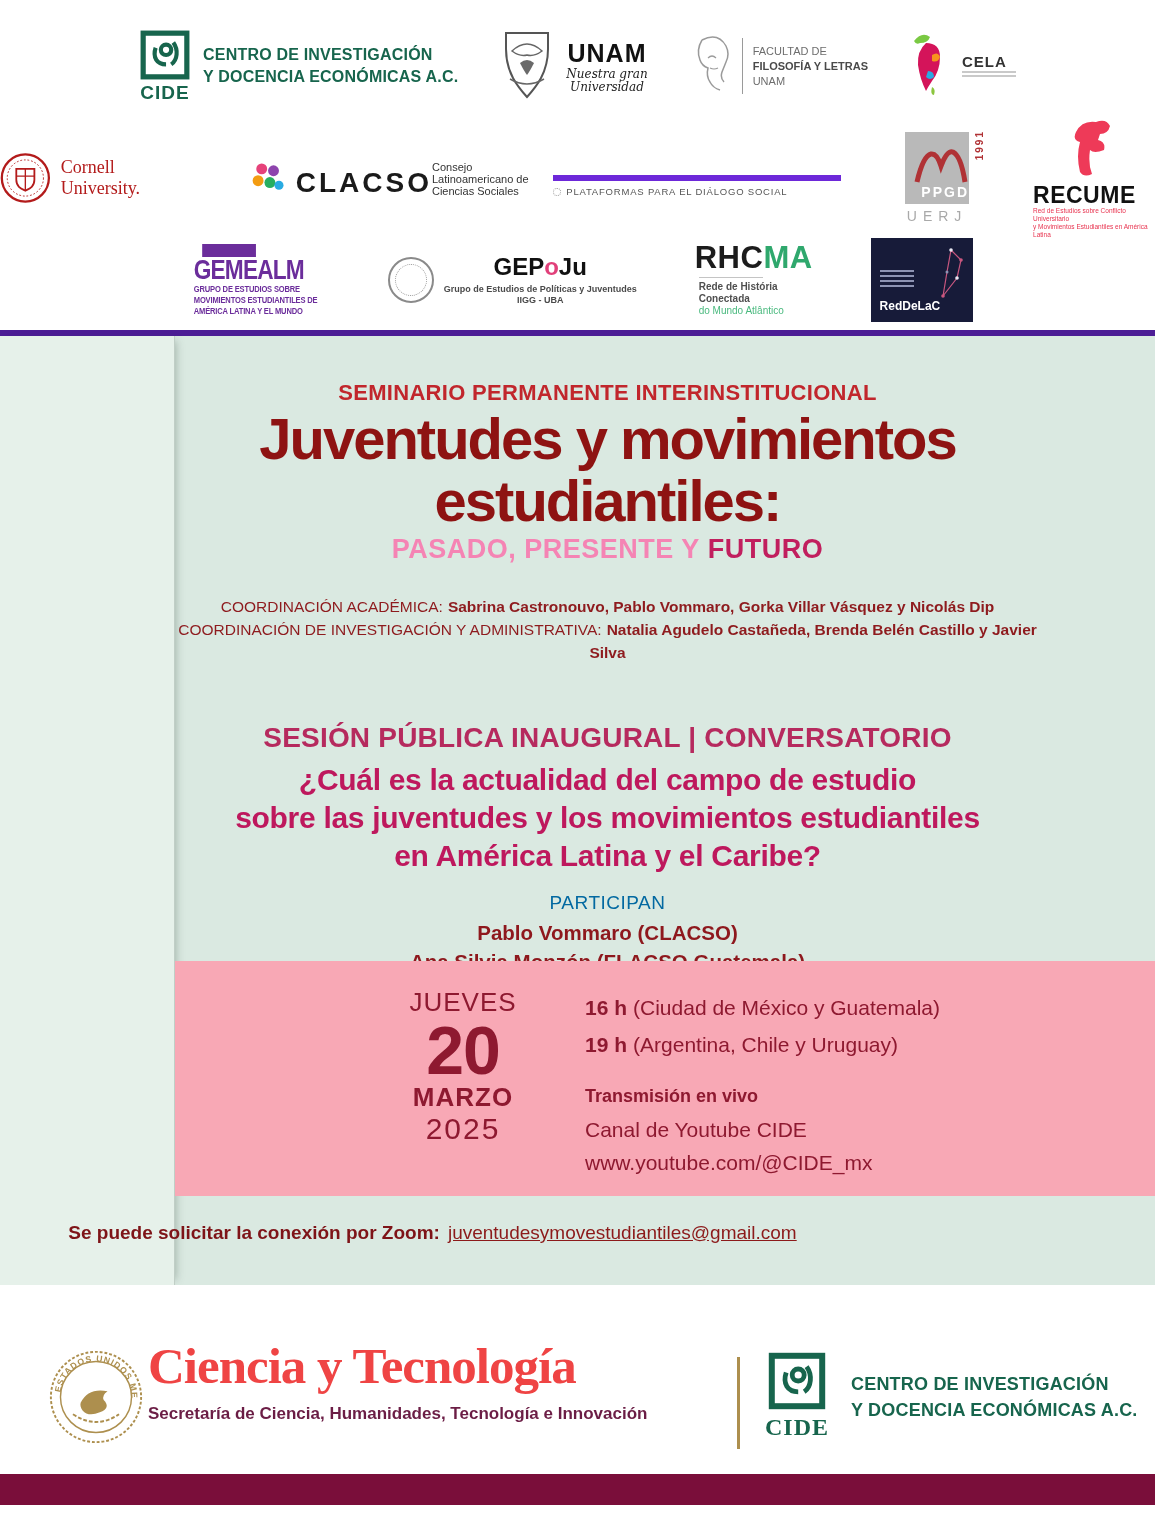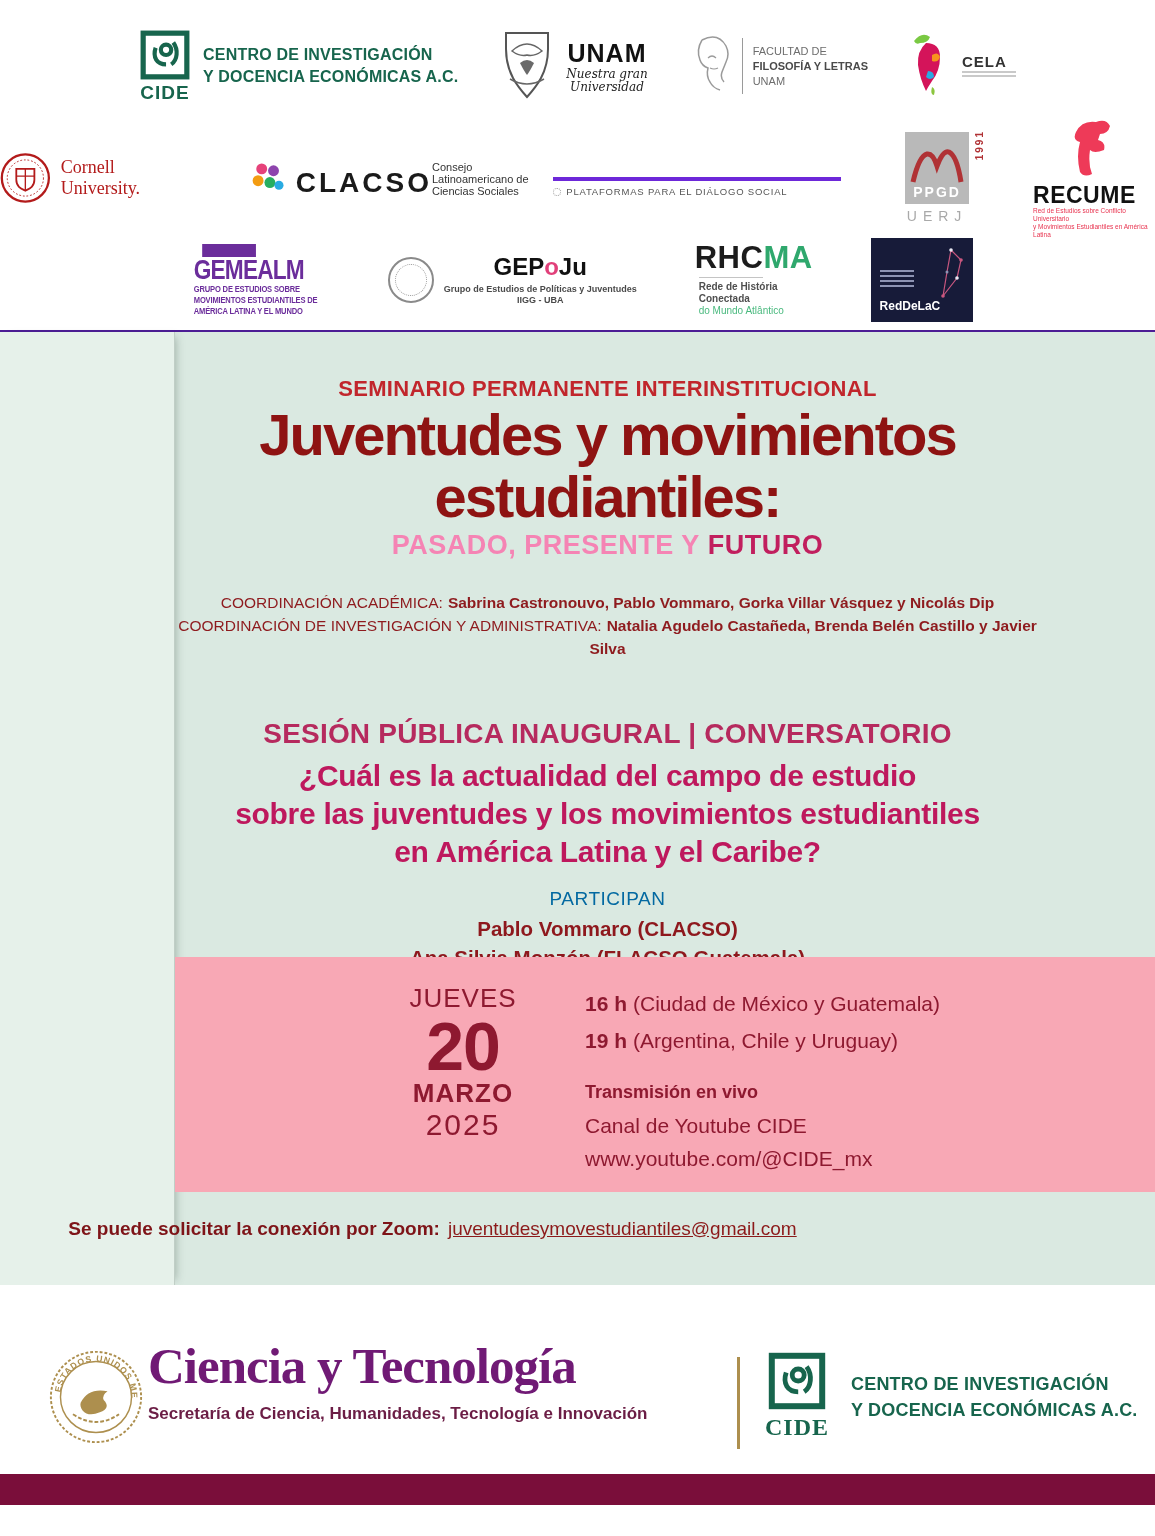--- a/index.html
+++ b/index.html
@@ -45,27 +45,27 @@
 
   
   .cornell-group { gap:10px; }
   .cornell-name { font-family:"Liberation Serif", serif; font-size:18px; color:#b31b1b; }
 
   
   .clacso-group { gap:10px; }
   .clacso-word { display:flex; align-items:flex-end; }
   .clacso-name { font-size:28px; font-weight:bold; color:#1a1a1a; letter-spacing:3px; line-height:28px; }
   .clacso-sub { font-size:11px; color:#333; margin-top:2px; }
-  .clacso-tag { font-size:9.5px; color:#555; letter-spacing:.8px; margin-top:6px; padding-top:5px; border-top:4px solid #6d28d9; width:100%; display:flex; align-items:center; gap:5px; }
+  .clacso-tag { font-size:9.5px; color:#555; letter-spacing:.8px; margin-top:6px; padding-top:5px; border-top:6px solid #6d28d9; width:100%; display:flex; align-items:center; gap:5px; }
   .clacso-dot { width:8px; height:8px; border:1px dotted #999; border-radius:50%; display:inline-block; }
 
   
   .ppgd-group { position:relative; align-items:flex-start; }
   .ppgd-stack { display:flex; flex-direction:column; align-items:center; }
-  .ppgd-box { position:relative; width:64px; height:72px; background:#b9b9b9; display:flex; flex-direction:column; justify-content:flex-end; align-items:center; padding-bottom:4px; }
+  .ppgd-box { position:relative; width:64px; height:72px; background:#b9b9b9; display:flex; flex-direction:column; justify-content:flex-end; align-items:flex-end; padding-bottom:4px; }
   .ppgd-name { color:#fff; font-weight:bold; font-size:14px; letter-spacing:2px; }
   .ppgd-univ { color:#a9a9a9; font-size:14px; letter-spacing:6px; margin-top:4px; }
   .ppgd-year { position:absolute; right:-16px; top:-2px; color:#b03235; font-size:10px; font-weight:bold; writing-mode:vertical-rl; transform:rotate(180deg); letter-spacing:2px; }
 
   
   .recume-group { gap:6px;flex-direction:column; }
   .recume-word { display:flex; flex-direction:column; }
   .recume-name { font-size:23px; font-weight:bold; color:#111; letter-spacing:.5px; line-height:23px; }
   .recume-sub { font-size:6.5px; color:#e8334f; line-height:8px; }
 
@@ -97,21 +97,21 @@
   .rhcma-sub .green { color:#49b97e; font-weight:normal; }
 
   
   .reddelac-box { position:relative; width:102px; height:84px; background:#171b39; padding:10px 8px 8px 8px; }
   .reddelac-lines div { height:2px; background:#8d93b3; margin-bottom:3px; }
   .reddelac-lines { position:absolute; left:9px; top:32px; width:34px; }
   .reddelac-name { position:absolute; left:9px; bottom:9px; color:#fff; font-size:12px; font-weight:bold; }
   .reddelac-map { position:absolute; right:4px; top:6px; }
 
   
-  .main { position:absolute; top:330px; left:0; width:1155px; height:955px; background:#dae9e1; border-top:2px solid #4c1d95; }
+  .main { position:absolute; top:330px; left:0; width:1155px; height:955px; background:#dae9e1; border-top:6px solid #4c1d95; }
   .left-strip { position:absolute; left:0; top:0; bottom:0; width:175px; background:#e6f1ea; border-right:1px solid #c0cec6; box-shadow:6px 0 8px -5px rgba(60,80,70,.35); }
   .content { position:absolute; left:175px; top:0; width:865px; text-align:center; }
 
   .kicker { margin-top:44px; font-size:22px; font-weight:bold; color:#c1262c; letter-spacing:.3px; }
   .title { margin-top:2px; font-size:58px; font-weight:bold; color:#8e1312; letter-spacing:-2px; line-height:62px; }
   .subtitle { margin-top:2px; font-size:27px; font-weight:bold; letter-spacing:.5px; }
   .sub-pink { color:#f584b4; } .sub-accent { color:#c11f5e; margin-left:8px; }
 
   .coord { margin-top:30px; font-size:15.5px; color:#8e1b1e; line-height:23px; }
   .coord b { font-weight:bold; margin-left:5px; }
@@ -137,21 +137,21 @@
   .stream-line { font-size:21px; line-height:33px; }
 
   .zoom-line { position:absolute; top:886px; left:0; width:865px; text-align:center; font-size:19px; color:#7e1418; }
   .zoom-line b { font-weight:bold; }
   .zoom-email { text-decoration:underline; margin-left:8px; font-weight:normal; color:#8c1a1a; cursor:pointer; }
 
   
   .footer { position:absolute; top:1285px; left:0; width:1155px; height:220px; background:#fff; }
   .seal { position:absolute; left:48px; top:62px; }
   .gov-brand { position:absolute; left:148px; top:52px; }
-  .gov-name { font-family:"Liberation Serif", serif; font-size:51px; font-weight:bold; color:#701a75; letter-spacing:-1px; line-height:58px; }
+  .gov-name { font-family:"Liberation Serif", serif; font-size:51px; font-weight:bold; color:#ef4444; letter-spacing:-1px; line-height:58px; }
   .gov-sub { margin-top:9px; font-size:17px; font-weight:bold; color:#6b1d45; }
   .foot-divider { position:absolute; left:737px; top:72px; width:3px; height:92px; background:#ad8f4e; }
   .foot-cide { position:absolute; left:765px; top:66px; display:flex; gap:22px; align-items:flex-start; }
   .foot-cide-mark { display:flex; flex-direction:column; align-items:center; }
   .foot-cide-abbr { font-family:"Liberation Serif", serif; font-size:24px; font-weight:bold; color:#17654d; letter-spacing:1px; margin-top:3px; }
   .foot-cide-text { margin-top:20px; font-size:18px; font-weight:bold; color:#17654d; line-height:26px; letter-spacing:.2px; }
   .bottom-bar { position:absolute; bottom:0; left:0; width:1155px; height:31px; background:#7a0e3a; }
 </style>
 </head>
 <body>

